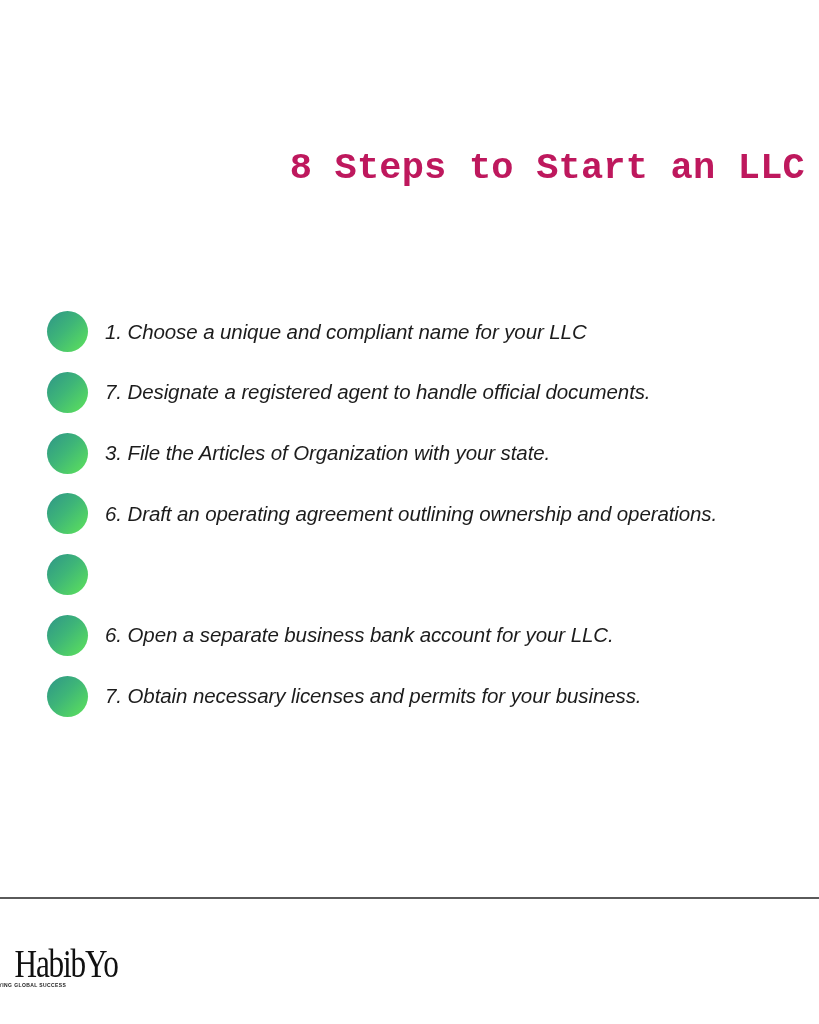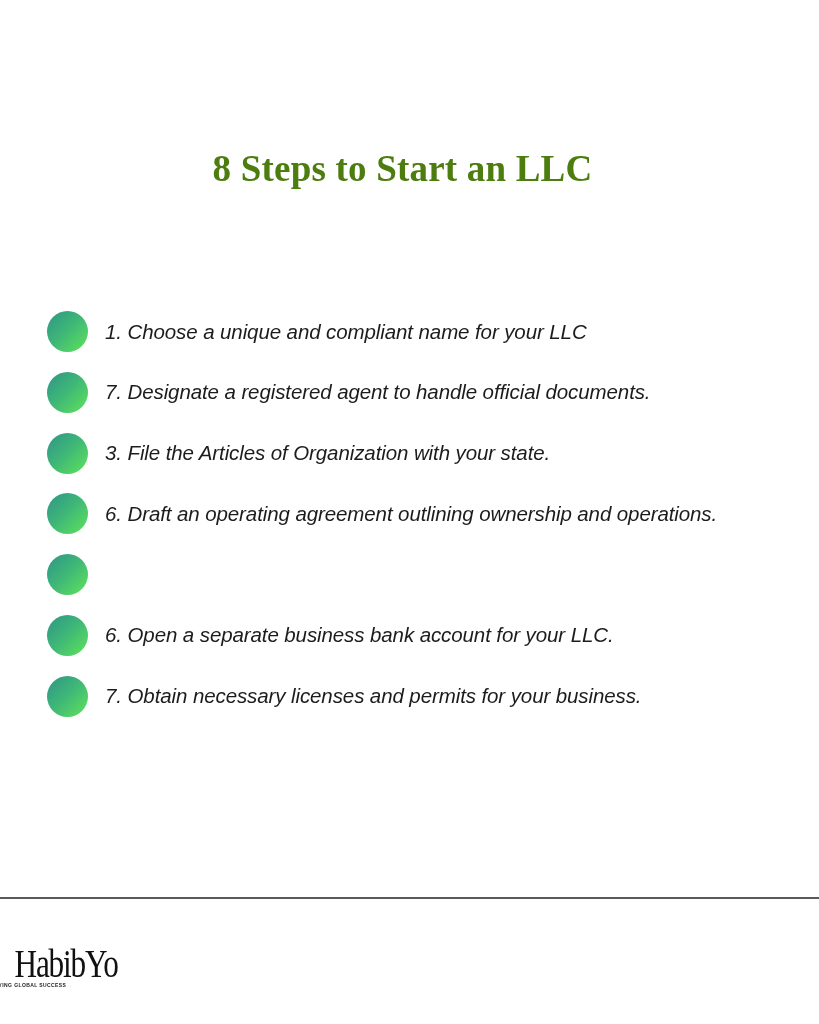--- a/index.html
+++ b/index.html
@@ -1,20 +1,20 @@
 <!DOCTYPE html>
 <html><head>
 <meta charset="utf-8">
 <style>
   html, body { margin: 0; padding: 0; background: #ffffff; }
   body { width: 819px; height: 1024px; position: relative; overflow: hidden;
          font-family: "Liberation Sans", "DejaVu Sans", sans-serif; color: #1a1a1a; }
-  .title { position: absolute; top: 147px; left: 0; width: 805px; text-align: center;
-           font-size: 37px; font-weight: 700; color: #4d7c0f; letter-spacing: 0.2px;
-           font-family: Liberation Serif, serif; }
+  .title { position: absolute; top: 147px; left: 0; width: 805px; text-align: right;
+           font-size: 37px; font-weight: 700; color: #be185d; letter-spacing: 0.2px;
+           font-family: Liberation Mono, monospace; }
   .steps { position: absolute; top: 311px; left: 47px; margin: 0; padding: 0; list-style: none; }
   .step { display: flex; align-items: center; height: 41px; margin-bottom: 19.8px; }
   .dot { width: 41px; height: 41px; border-radius: 50%; flex: 0 0 41px;
          background: linear-gradient(135deg, #2e9588 0%, #3eb578 45%, #5fe45a 100%); }
   .step-text { margin-left: 17px; font-size: 20.5px; color: #1c1c1c; white-space: nowrap;
                letter-spacing: -0.1px; font-style: italic; }
   .divider { position: absolute; top: 897px; left: 0; width: 819px; height: 2px; background: #5a5a5a; }
   .logo { position: absolute; top: 944px; left: 0; width: 819px; text-align: left; }
   .logo-name { font-family: "Liberation Serif", "DejaVu Serif", serif; font-size: 40px;
                line-height: 40px; color: #111; letter-spacing: -1.5px; transform: scaleX(0.78);

